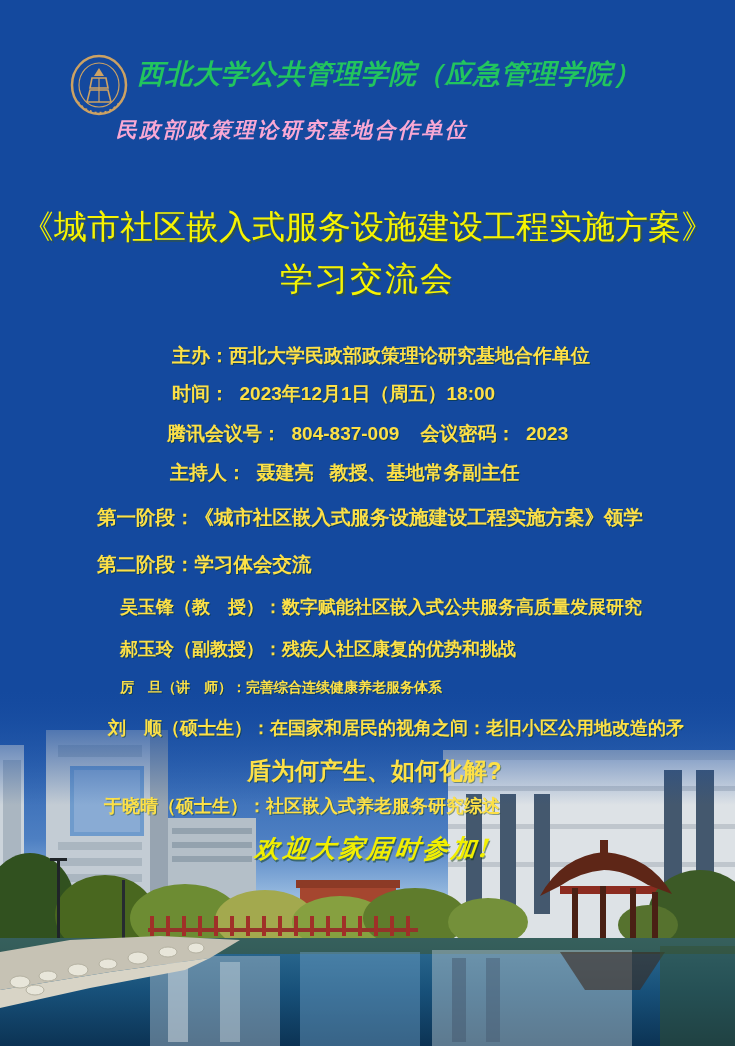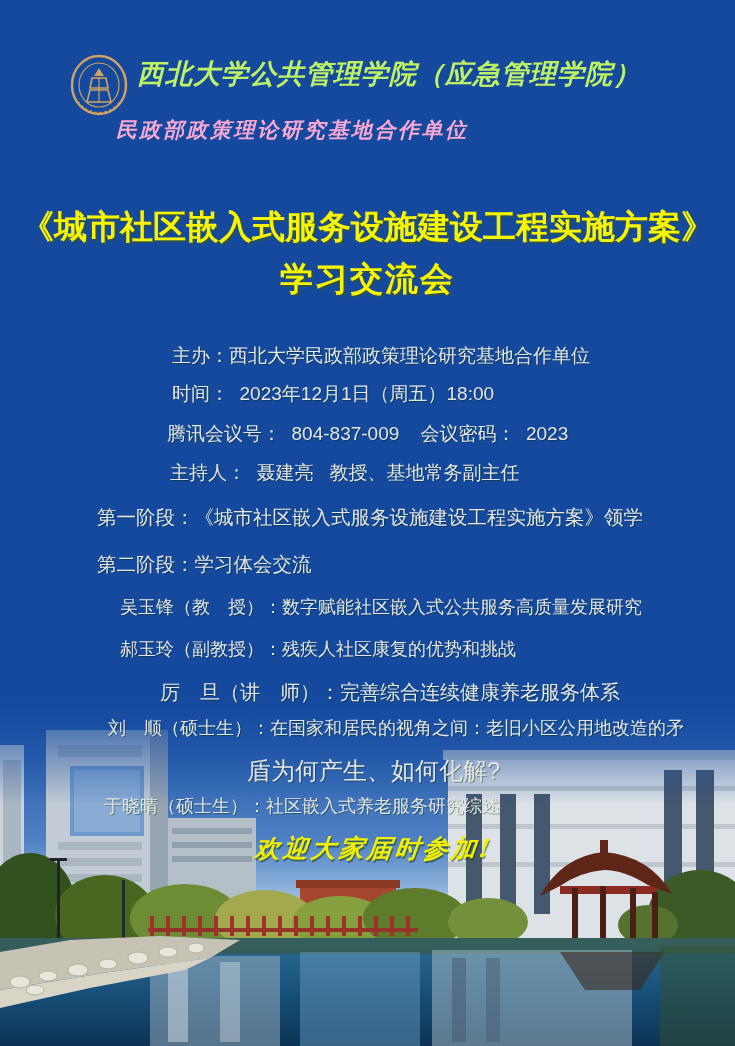--- a/index.html
+++ b/index.html
@@ -6,53 +6,53 @@
   .poster{
     position:relative;width:735px;height:1046px;overflow:hidden;
     background:#14499e;
     font-family:"Liberation Sans",sans-serif;
   }
   .abs{position:absolute;}
   
   .seal{left:70px;top:54px;width:58px;height:62px;}
   .school-cn{
     left:137px;top:56px;font-size:27px;font-weight:bold;font-style:italic;
-    color:#bef264;letter-spacing:1px;font-family:"DejaVu Serif",serif;
+    color:#22c55e;letter-spacing:1px;font-family:"DejaVu Serif",serif;
     white-space:pre;
   }
   .school-en{
     left:138px;top:97px;font-size:8.5px;font-weight:bold;color:#c49a5e;
     letter-spacing:.4px;white-space:pre;
   }
   .base-line{
     left:116px;top:116px;font-size:21px;font-weight:bold;font-style:italic;
     color:#f9a8d4;letter-spacing:2.5px;font-family:"DejaVu Serif",serif;
     white-space:pre;
   }
   
   .title1,.title2{
-    left:0;width:735px;text-align:center;font-weight:bold;color:#f7f400;
+    left:0;width:735px;text-align:center;font-weight:normal;color:#f7f400;
     text-shadow:2px 2px 0 rgba(70,90,0,.45);white-space:pre;
   }
   .title1{top:205px;font-size:33px;letter-spacing:0px;}
   .title2{top:257px;font-size:33px;letter-spacing:2px;}
   
   .yline{
-    color:#e5e5e5;font-weight:normal;white-space:pre;
+    color:#fde047;font-weight:bold;white-space:pre;
     text-shadow:1px 1px 0 rgba(0,45,0,.4);
   }
   .info1{left:172px;top:343px;font-size:19px;}
   .info2{left:172px;top:381px;font-size:19px;}
   .info3{left:167px;top:421px;font-size:19px;}
   .info4{left:170px;top:460px;font-size:19px;}
   .stage1{left:97px;top:504px;font-size:19.5px;}
   .stage2{left:97px;top:551px;font-size:19.5px;}
   .spk1{left:120px;top:595px;font-size:18px;}
   .spk2{left:120px;top:637px;font-size:18px;}
-  .spk3{left:120px;top:679px;font-size:20px;margin-left:40px;}
+  .spk3{left:120px;top:679px;font-size:14px;}
   .spk4{left:108px;top:716px;font-size:18px;}
   .spk4b{left:247px;top:755px;font-size:24px;}
   .spk5{left:104px;top:794px;font-size:18px;}
   .closing{
     left:255px;top:832px;font-size:25px;font-weight:bold;font-style:italic;
     color:#f2ef00;letter-spacing:3px;transform:skewX(-6deg);
     font-family:"DejaVu Serif",serif;white-space:pre;
     text-shadow:1px 2px 0 rgba(0,45,0,.45);
   }
   .photo{left:0;top:690px;width:735px;height:356px;}

